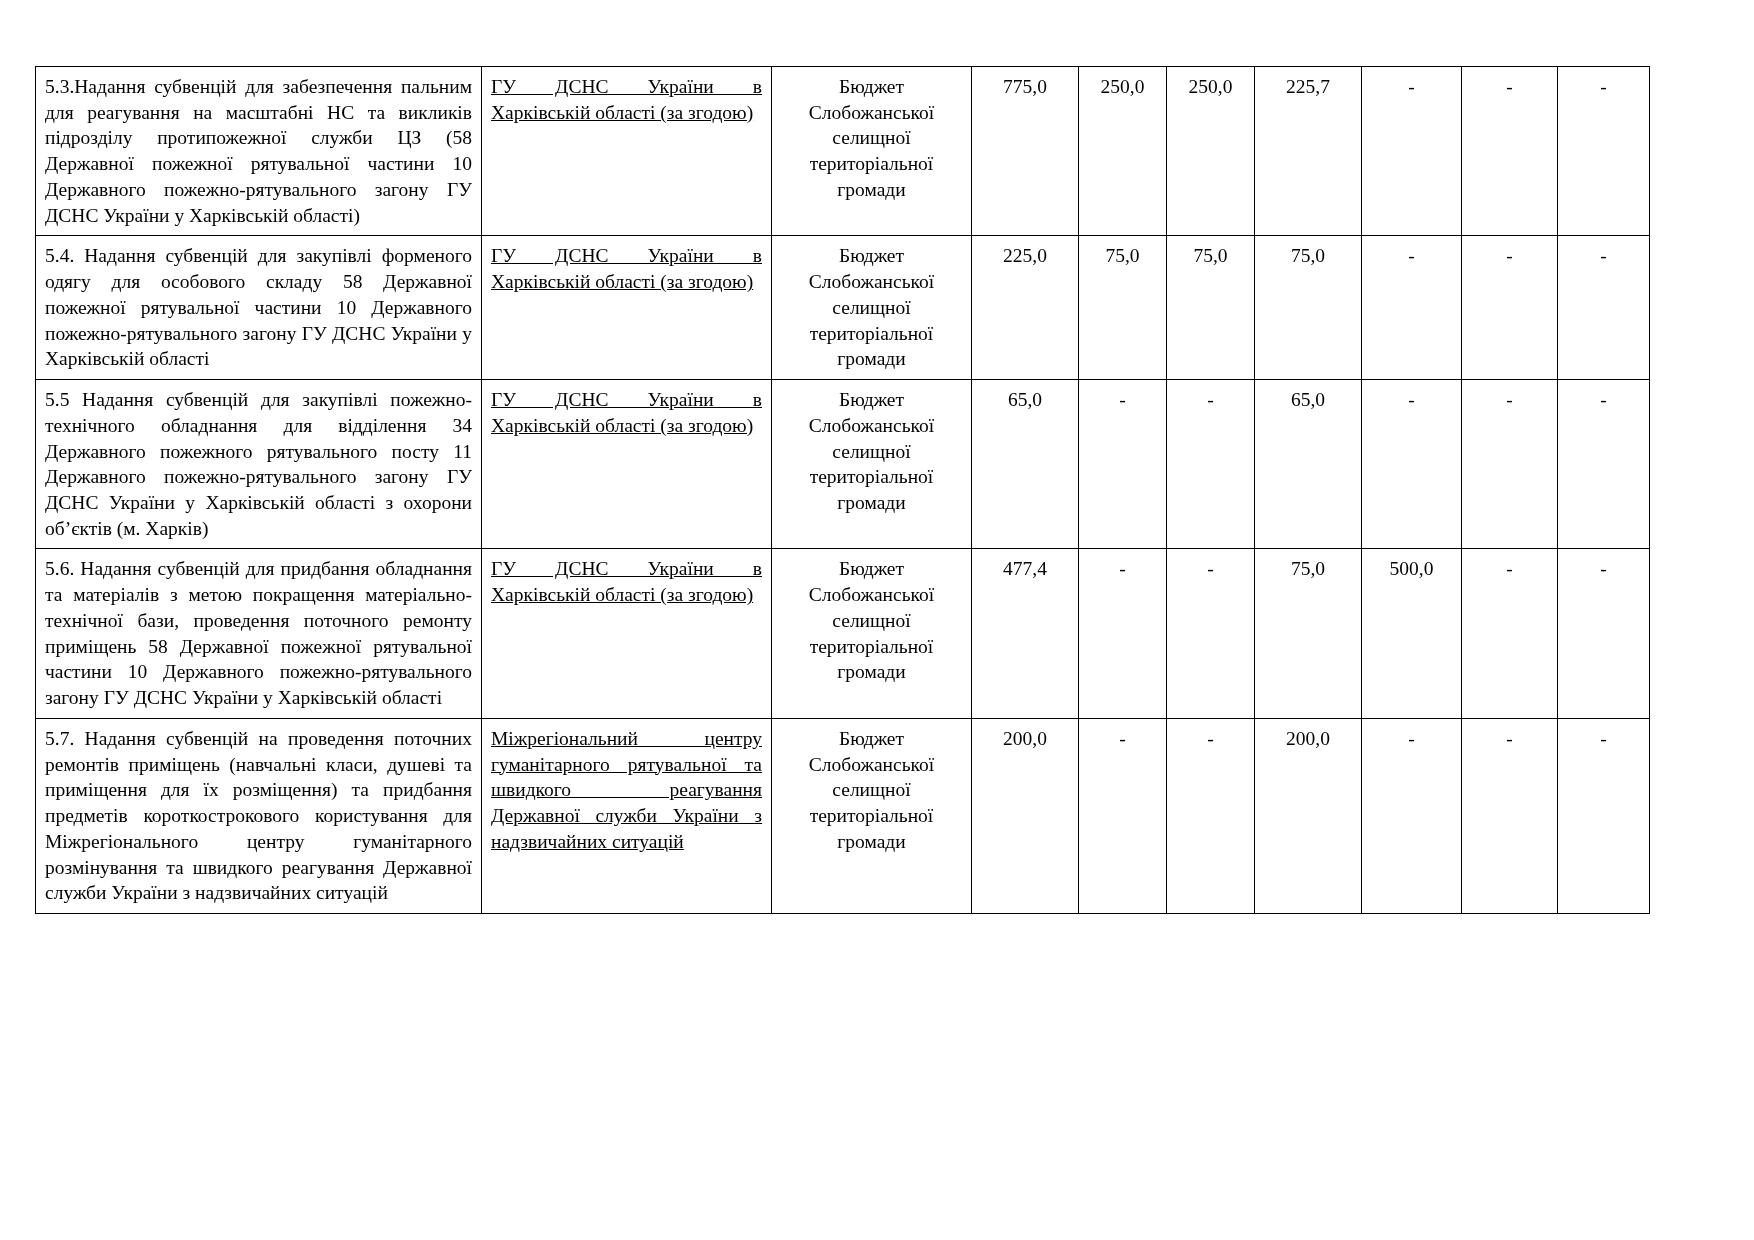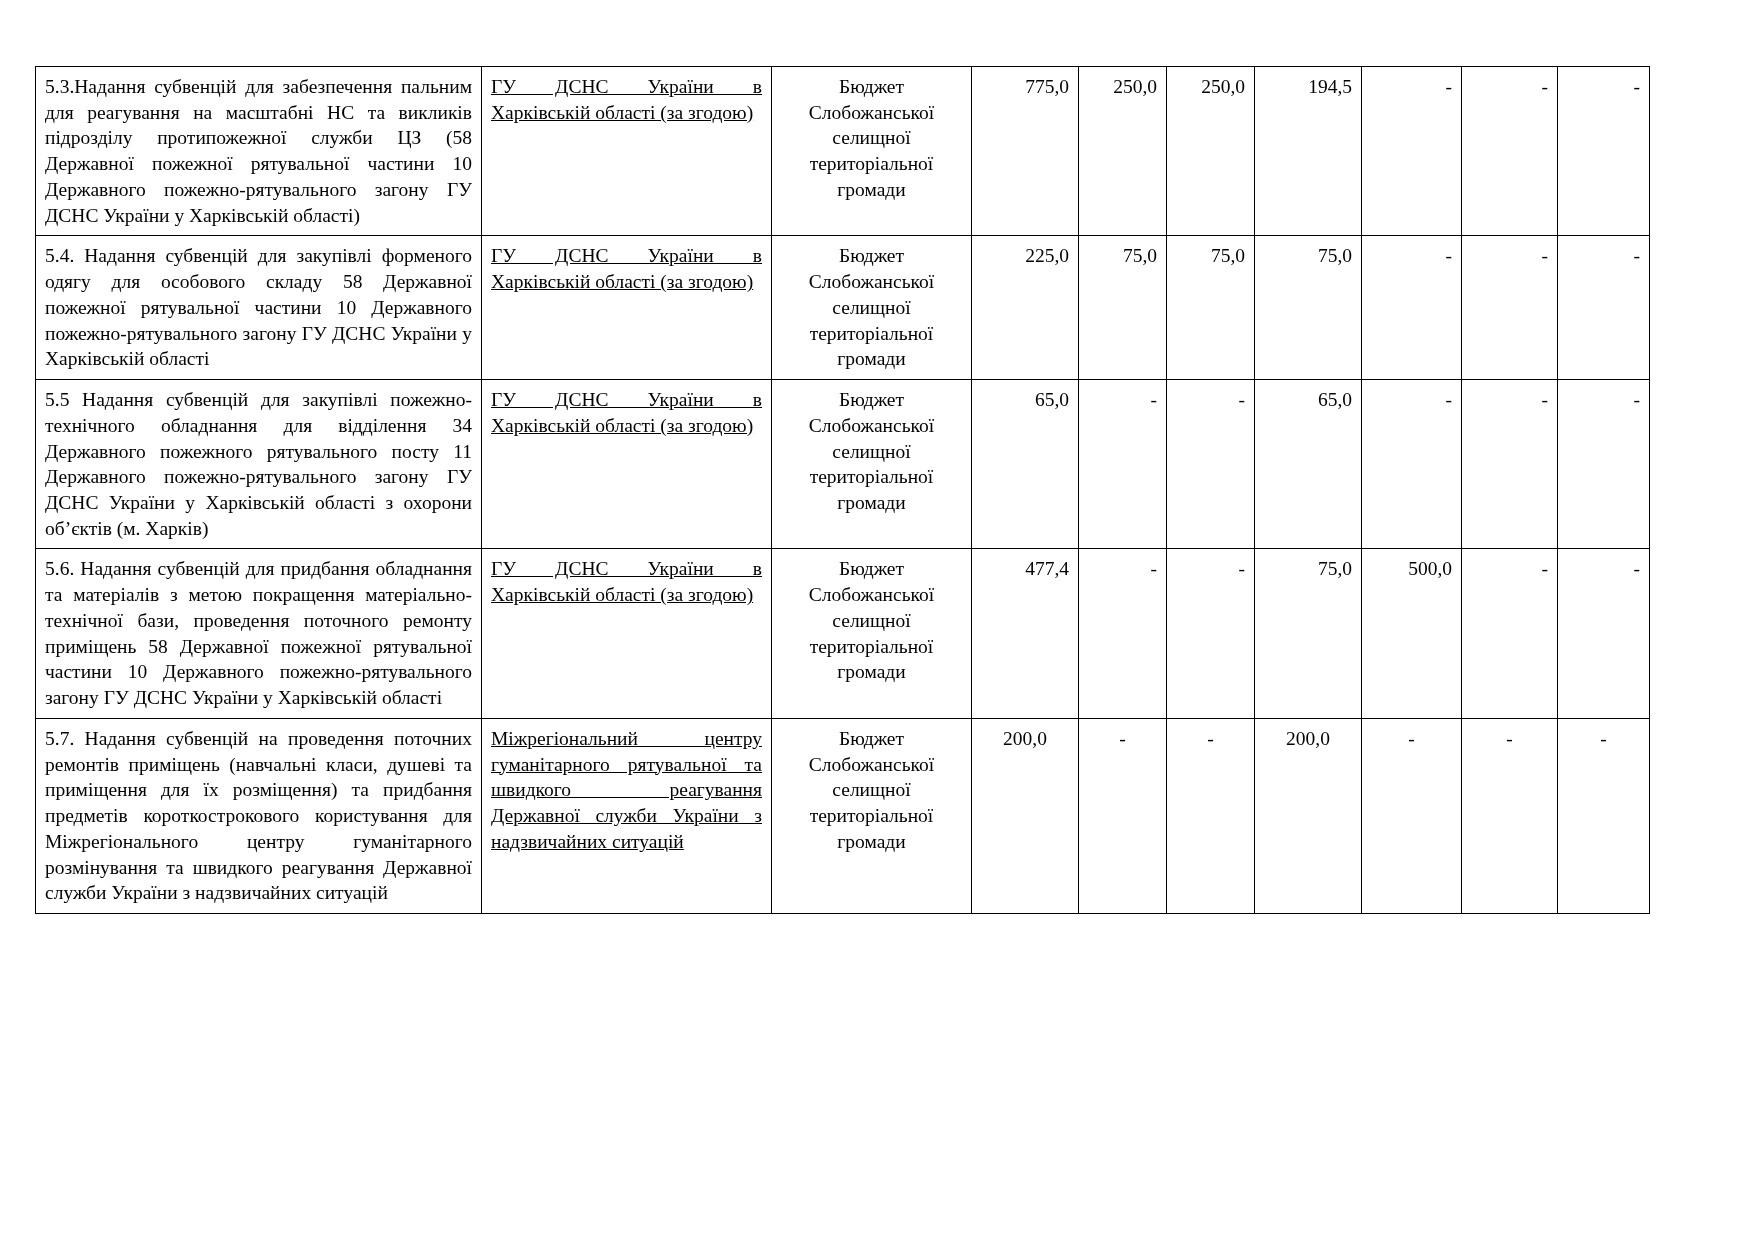--- a/index.html
+++ b/index.html
@@ -41,21 +41,21 @@
   td.org {
     text-align: justify;
     text-align-last: left;
     text-decoration: underline;
   }
   td.src {
     text-align: center;
     margin-top: 28px;
   }
   td.num {
-    text-align: right;
+    text-align: center;
     vertical-align: middle;
   }
   td.num-top {
     text-align: center;
     vertical-align: top;
     margin-top: 12px;
   }
   .col-desc  { width: 446px; }
   .col-org   { width: 290px; }
   .col-src   { width: 200px; }
@@ -86,21 +86,21 @@
     </colgroup>
     <tbody>
 
       <tr>
         <td class="desc">5.3.Надання субвенцій для забезпечення пальним для реагування на масштабні НС та викликів підрозділу протипожежної служби ЦЗ (58 Державної пожежної рятувальної частини 10 Державного пожежно-рятувального загону ГУ ДСНС України у Харківській області)</td>
         <td class="org">ГУ ДСНС України в Харківській області (за згодою)</td>
         <td class="src">Бюджет Слобожанської селищної територіальної громади</td>
         <td class="num">775,0</td>
         <td class="num">250,0</td>
         <td class="num">250,0</td>
-        <td class="num">194,5</td>
+        <td class="num">225,7</td>
         <td class="num">-</td>
         <td class="num">-</td>
         <td class="num">-</td>
       </tr>
 
       <tr>
         <td class="desc">5.4. Надання субвенцій для закупівлі форменого одягу для особового складу 58 Державної пожежної рятувальної частини 10 Державного пожежно-рятувального загону ГУ ДСНС України у Харківській області</td>
         <td class="org">ГУ ДСНС України в Харківській області (за згодою)</td>
         <td class="src">Бюджет Слобожанської селищної територіальної громади</td>
         <td class="num">225,0</td>

